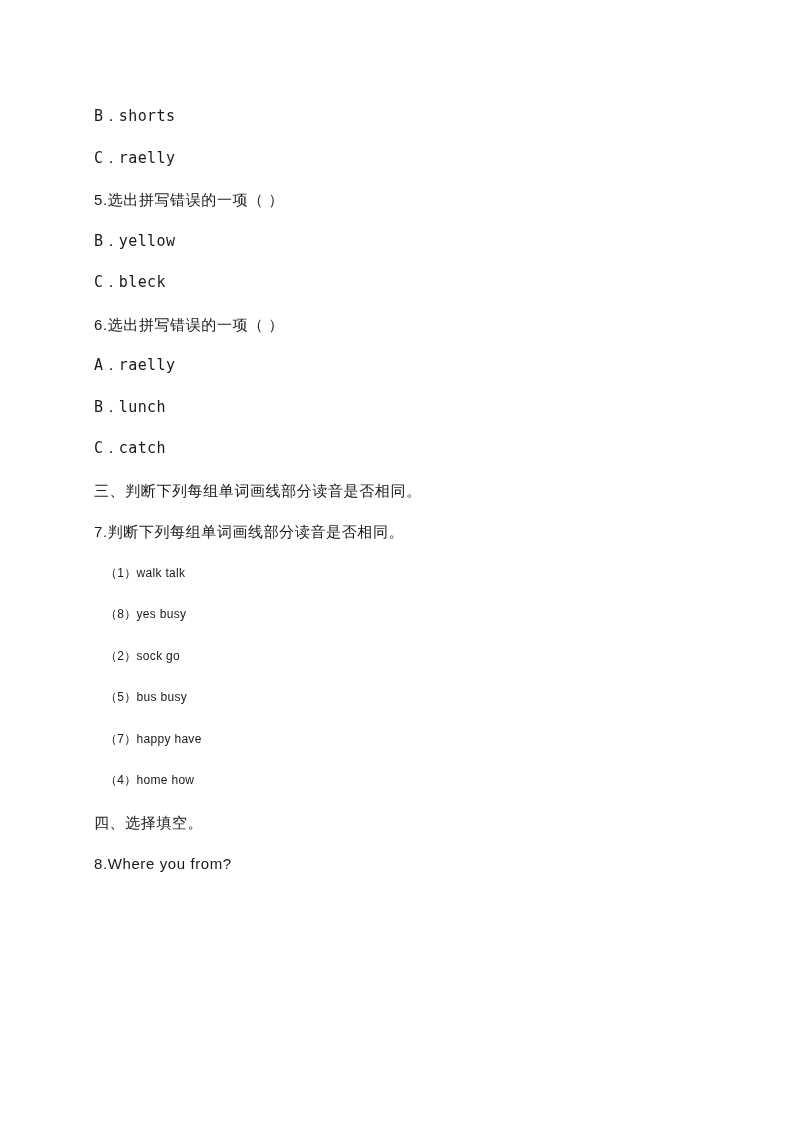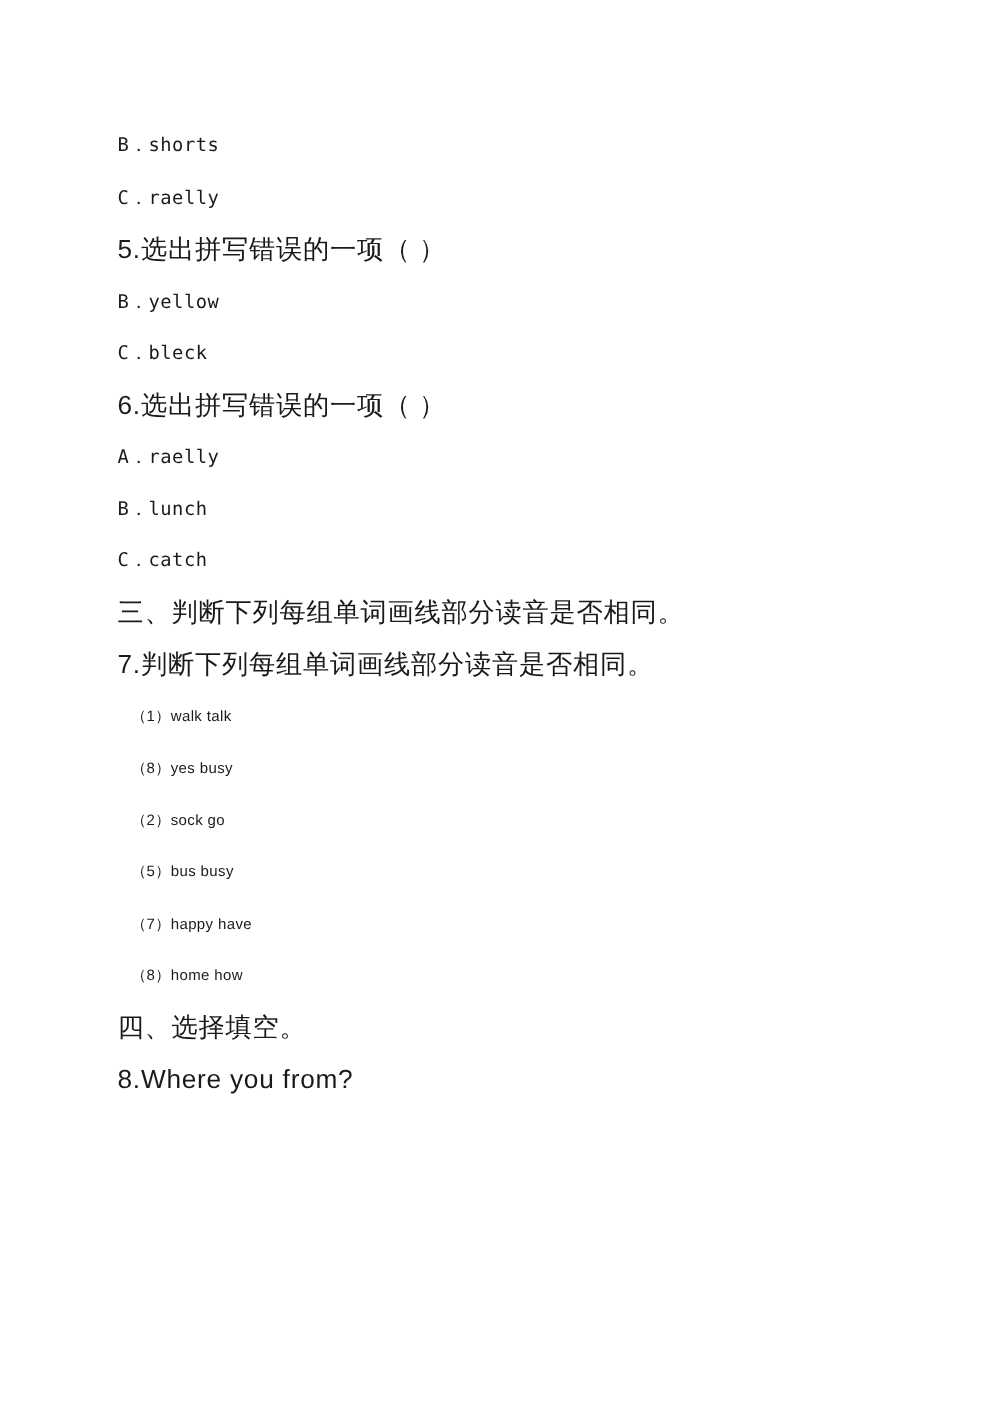--- a/index.html
+++ b/index.html
@@ -30,21 +30,21 @@
     line-height: 41.5px;
     letter-spacing: 0.4px;
     white-space: pre;
     color: #1a1a1a;
   }
   .line.indent {
     padding-left: 11px;
   }
   .line.cn {
     font-family: "Liberation Sans", sans-serif;
-    font-size: 21px;
+    font-size: 15px;
     letter-spacing: 0.6px;
   }
   .line.sub {
     font-family: "Liberation Sans", sans-serif;
     font-size: 12px;
     letter-spacing: 0.3px;
   }
   .body-block {
     display: block;
   }
@@ -68,19 +68,19 @@
     <div class="line">C．catch</div>
 
     <div class="line cn">三、判断下列每组单词画线部分读音是否相同。</div>
     <div class="line cn">7.判断下列每组单词画线部分读音是否相同。</div>
 
     <div class="line sub indent">（1）walk talk</div>
     <div class="line sub indent">（8）yes busy</div>
     <div class="line sub indent">（2）sock go</div>
     <div class="line sub indent">（5）bus busy</div>
     <div class="line sub indent">（7）happy have</div>
-    <div class="line sub indent">（8）home how</div>
+    <div class="line sub indent">（4）home how</div>
 
     <div class="line cn">四、选择填空。</div>
     <div class="line cn">8.Where you from?</div>
 
   </div>
 </div>
 
 </body></html>

